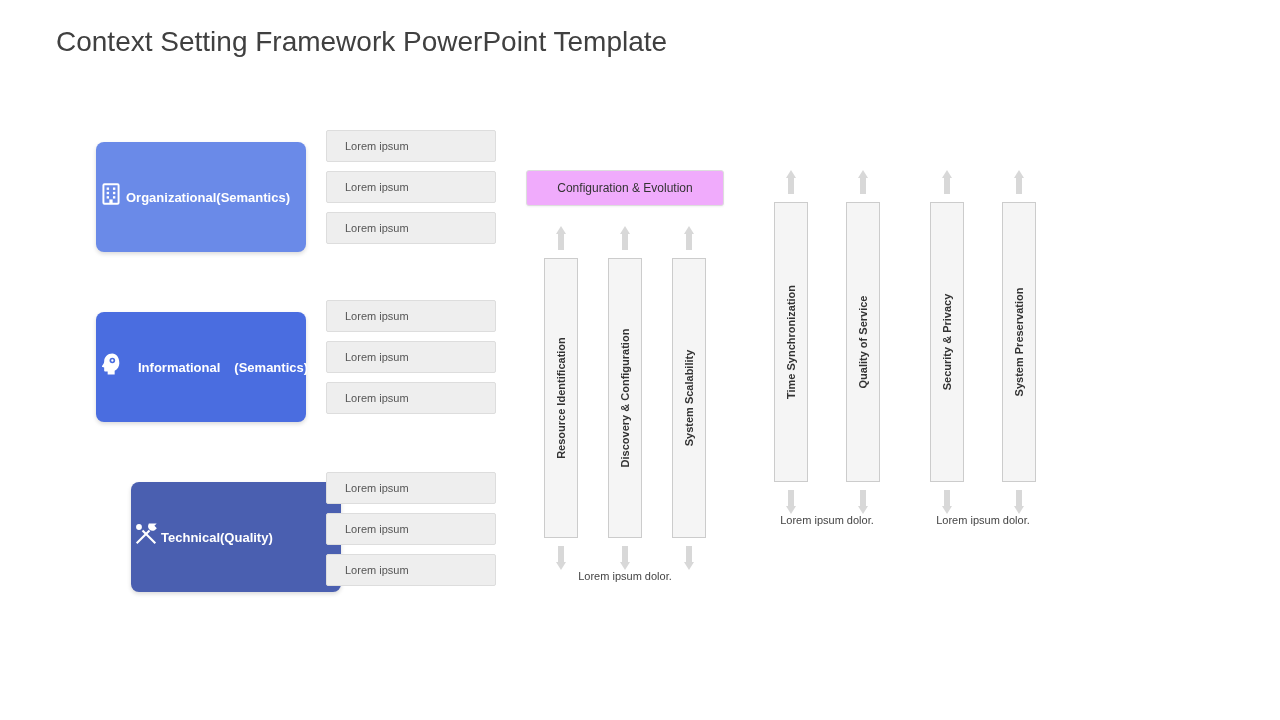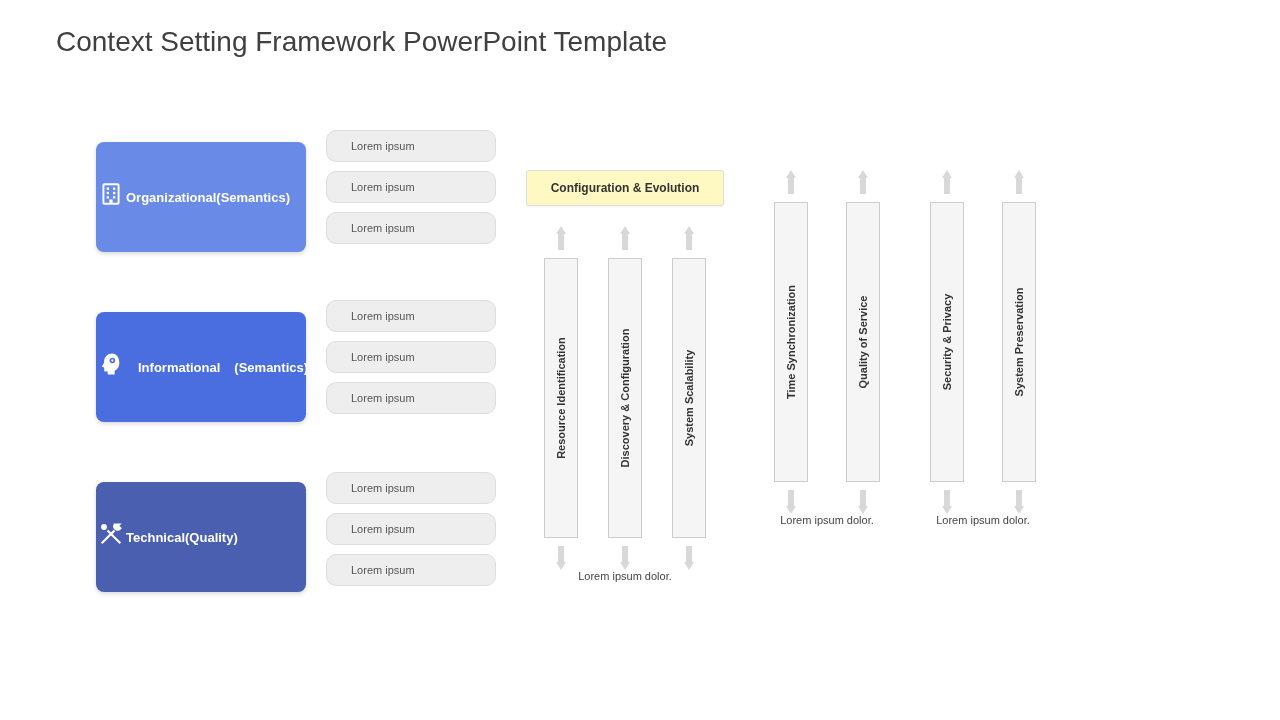--- a/index.html
+++ b/index.html
@@ -5,31 +5,31 @@
 * { box-sizing: border-box; margin: 0; padding: 0; }
 body { width: 1280px; height: 720px; background: #fff; font-family: Verdana, Geneva, sans-serif; overflow: hidden; }
 .title { position: absolute; left: 56px; top: 26px; font-size: 28px; color: #404040; font-weight: 400; }
 
 .layer-card { position: absolute; left: 96px; width: 210px; height: 110px; border-radius: 8px; display: flex; align-items: center; color: #fff; box-shadow: 0 2px 4px rgba(0,0,0,0.15); }
 .layer-card .icon { width: 30px; height: 30px; margin-bottom: 6px; display:flex; align-items:center; justify-content:center; }
 .layer-card .lbl1 { font-size: 13px; font-weight: 700; }
 .layer-card .lbl2 { font-size: 13px; font-weight: 700; }
 .card-org { top: 142px; background: #6a8ae8; }
 .card-info { top: 312px; background: #4a6de0; gap: 14px; }
-.card-tech { top: 482px; background: #4a5fb0; }
+.card-tech { top: 482px; background: #4a5fb0; margin-left: 35px; }
 
 .bullet-group { position: absolute; left: 326px; width: 170px; }
 .bullet-group.g1 { top: 130px; }
 .bullet-group.g2 { top: 300px; }
 .bullet-group.g3 { top: 472px; }
-.bullet { background: #eeeeee; border: 1px solid #ddd; padding: 9px 24px; margin-bottom: 9px; font-size: 11px; color: #555; border-radius: 10px; }
+.bullet { background: #eeeeee; border: 1px solid #ddd; padding: 9px 18px; margin-bottom: 9px; font-size: 11px; color: #555; border-radius: 2px; }
 
 .groups { position: absolute; top: 170px; left: 526px; display: flex; gap: 50px; }
 .grp { display: flex; flex-direction: column; align-items: center; }
-.grp-header { width: 198px; background: #fef9c3; border: 1px solid #ddd; border-radius: 3px; padding: 10px 8px; text-align: center; font-size: 12px; font-weight: 700; color: #333; margin-bottom: 20px; box-shadow: 0 1px 2px rgba(0,0,0,0.05); }
+.grp-header { width: 198px; background: #f0abfc; border: 1px solid #ddd; border-radius: 3px; padding: 10px 8px; text-align: center; font-size: 12px; font-weight: 400; color: #333; margin-bottom: 20px; box-shadow: 0 1px 2px rgba(0,0,0,0.05); }
 .cols { display: flex; gap: 38px; justify-content: center; }
 .cols.three { gap: 30px; }
 .vcol { display: flex; flex-direction: column; align-items: center; }
 .arrow-up { width: 0; height: 0; border-left: 5px solid transparent; border-right: 5px solid transparent; border-bottom: 8px solid #d8d8d8; margin-bottom: -2px;}
 .arrow-up-stem { width: 6px; height: 18px; background: #d8d8d8; margin-bottom: 8px; }
 .arrow-down { width: 0; height: 0; border-left: 5px solid transparent; border-right: 5px solid transparent; border-top: 8px solid #d8d8d8; margin-top:-2px;}
 .arrow-down-stem { width: 6px; height: 18px; background: #d8d8d8; margin-top: 8px; }
 .vbox { width: 34px; height: 280px; background: #f5f5f5; border: 1px solid #ccc; display: flex; align-items: center; justify-content: center; }
 .vtext { transform: rotate(-90deg); white-space: nowrap; font-size: 11px; font-weight: 700; color: #333; }
 .caption { margin-top: 0; text-align: center; font-size: 11px; color: #444; }

